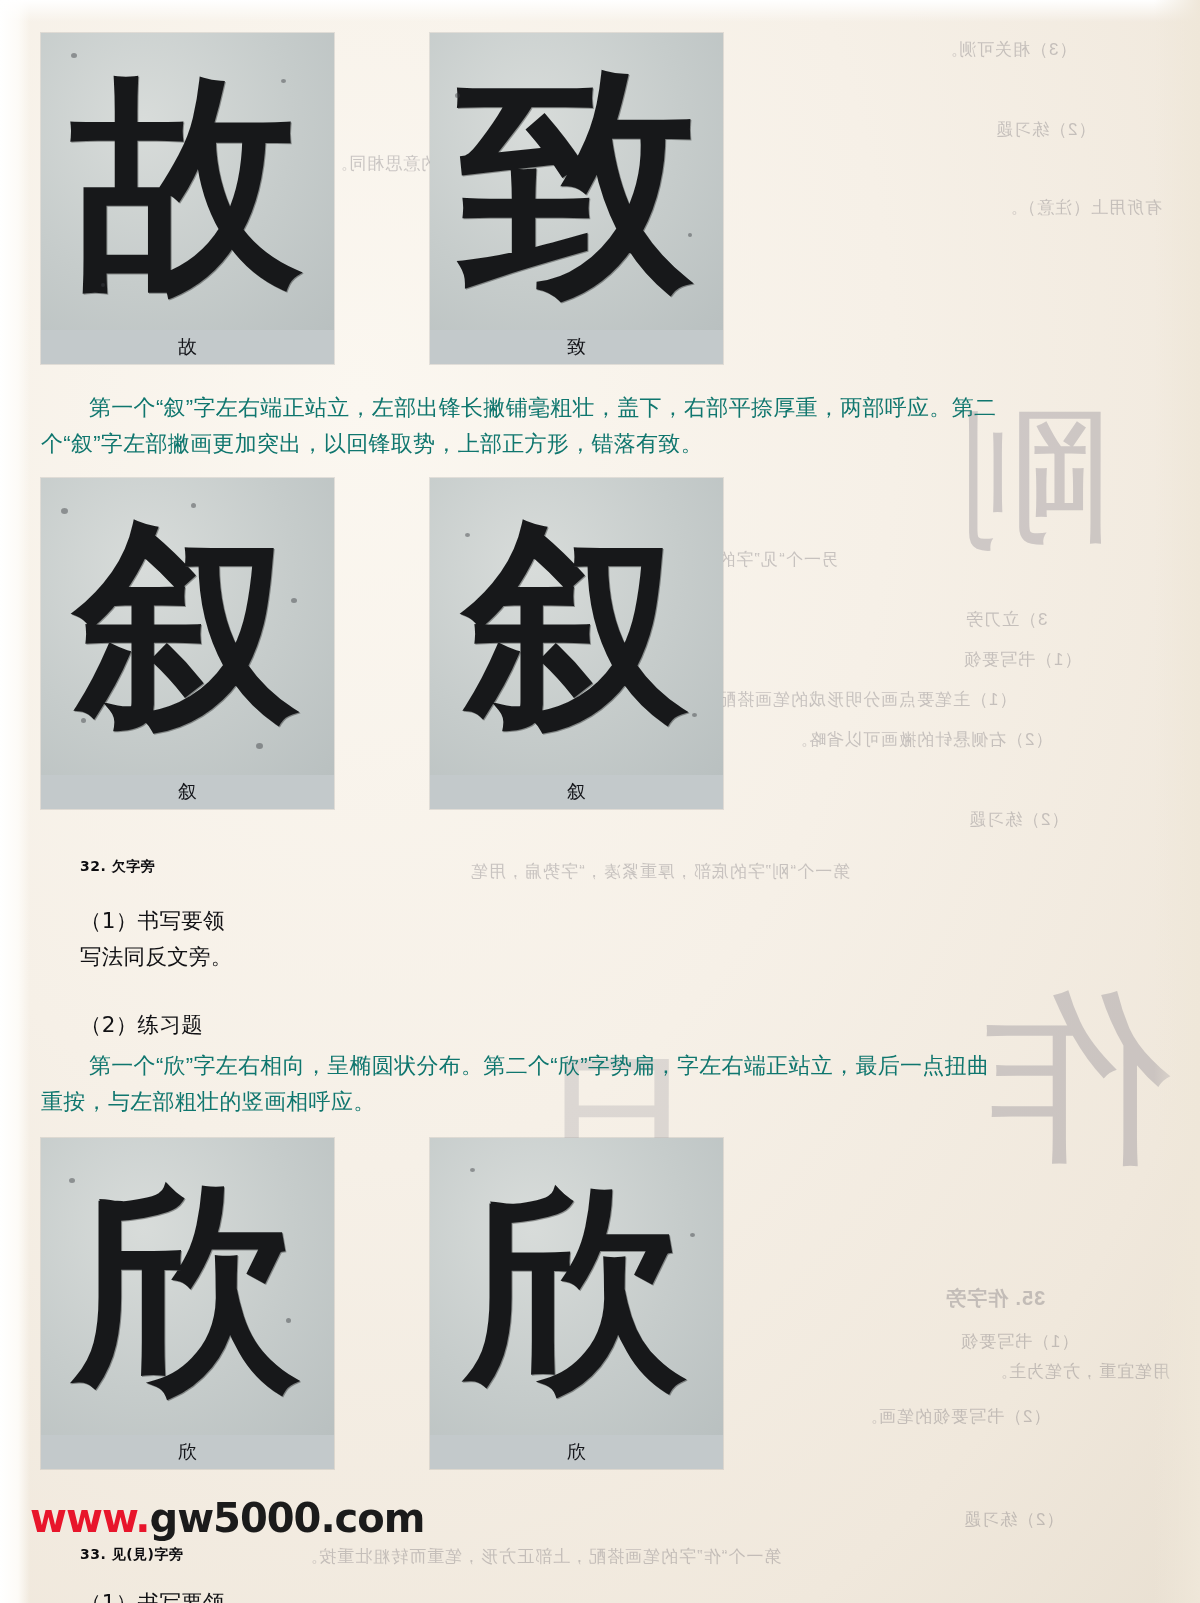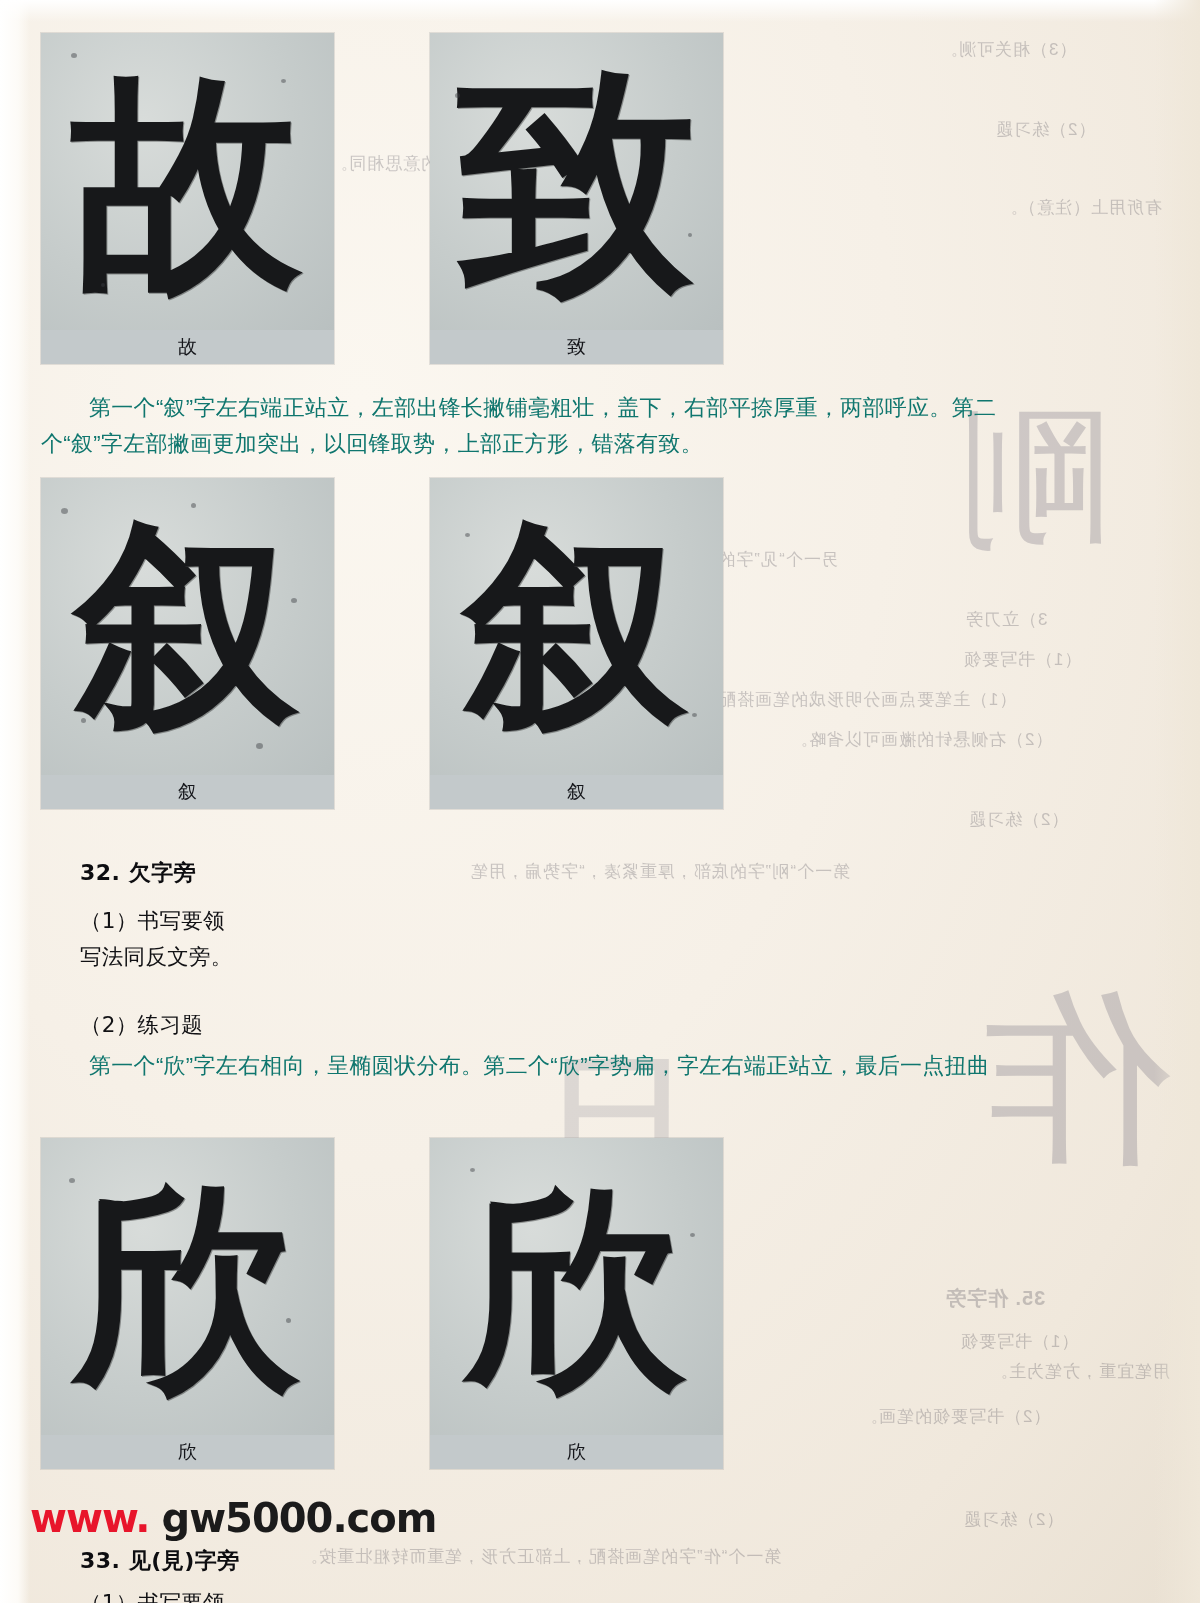--- a/index.html
+++ b/index.html
@@ -114,21 +114,21 @@
     font-family: Liberation Sans, sans-serif;
     font-size: 22px;
     line-height: 36px;
     letter-spacing: 0.3px;
     text-align: justify;
   }
   .heading {
     position: absolute;
     color: #0d0d10;
     font-family: "DejaVu Sans", sans-serif;
-    font-size: 22px;
+    font-size: 14px;
     font-weight: bold;
     letter-spacing: 0.5px;
     text-align: center;
   }
   .subline {
     position: absolute;
     color: #111114;
     font-family: "DejaVu Sans", sans-serif;
     font-size: 21.5px;
     letter-spacing: 0.3px;
@@ -136,21 +136,20 @@
   .watermark {
     position: absolute;
     font-family: "DejaVu Sans", sans-serif;
     font-weight: bold;
     font-size: 40px;
     color: #e8152b;
     letter-spacing: -1px;
   }
   .watermark .dom {
     color: #1b1b1b;
-    margin-left: 12px;
   }
 </style>
 </head>
 <body>
 
 <div class="page">
   <div class="paper-bg"></div>
 
   <div class="bleed" style="left:940px; top:38px;">（3）相关可测。</div>
   <div class="bleed" style="left:995px; top:118px;">（2）练习题</div>
@@ -219,20 +218,21 @@
     <div class="cap">叙</div>
   </div>
 
   <div class="heading" style="left:80px; top:858px;">32. 欠字旁</div>
   <div class="subline" style="left:80px; top:906px;">（1）书写要领</div>
   <div class="subline" style="left:80px; top:942px;">写法同反文旁。</div>
   <div class="subline" style="left:80px; top:1010px;">（2）练习题</div>
 
   <div class="para" style="left:41px; top:1048px; width:1082px;">
     <div style="text-indent:48px;">第一个“欣”字左右相向，呈椭圆状分布。第二个“欣”字势扁，字左右端正站立，最后一点扭曲</div>
+    <div>重按，与左部粗壮的竖画相呼应。</div>
   </div>
 
   <div class="plate" style="left:41px; top:1138px; width:293px; height:331px;">
     <div class="ink">
       <span class="glyph" style="font-size:225px;">欣</span>
       <span class="speck" style="left:28px; top:40px; width:6px; height:5px;"></span>
       <span class="speck" style="left:245px; top:180px; width:5px; height:5px;"></span>
     </div>
     <div class="cap">欣</div>
   </div>

